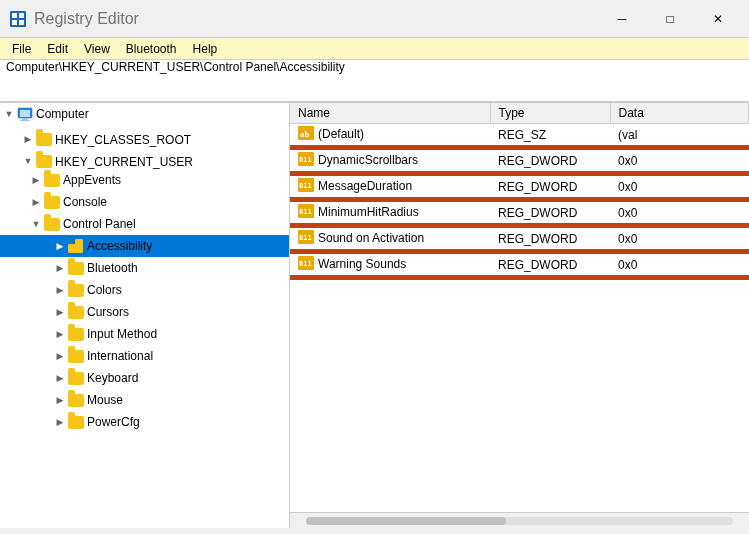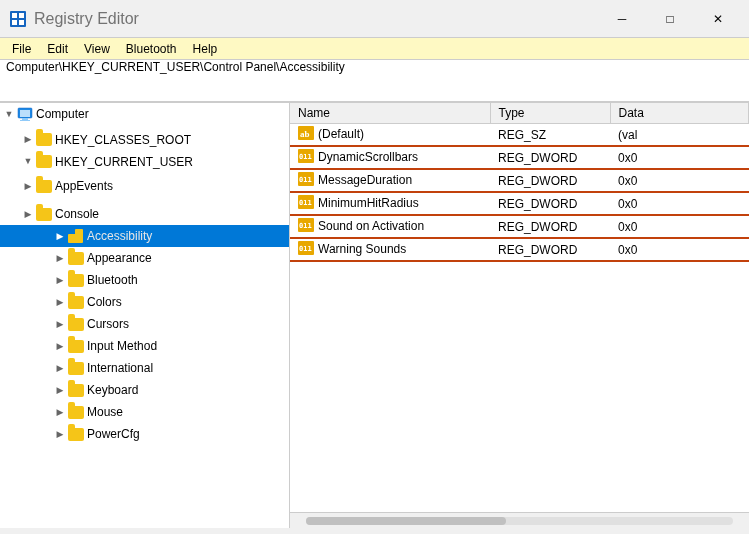--- a/index.html
+++ b/index.html
@@ -97,21 +97,21 @@
 
     .tree-item {
       display: flex;
       align-items: center;
       height: 22px;
       padding-right: 4px;
       cursor: pointer;
       white-space: nowrap;
       user-select: none;
     }
-    .tree-item.selected { background: #0078d7; color: #e5e5e5; }
+    .tree-item.selected { background: #0078d7; color: #000000; }
     .tree-item.selected .folder-icon { color: #fff; }
 
     .expand-btn {
       width: 16px;
       height: 16px;
       display: flex;
       align-items: center;
       justify-content: center;
       font-size: 9px;
       color: #666;
@@ -179,21 +179,21 @@
       font-weight: normal;
       border-right: 1px solid #ccc;
       position: sticky;
       top: 0;
       background: #f0f0f0;
       cursor: pointer;
     }
 
     .registry-table td {
       padding: 2px 8px;
-      border-bottom: 2px solid #c2410c;
+      border-bottom: 5px solid #c2410c;
       vertical-align: middle;
     }
 
     
     .h-scrollbar {
       height: 16px;
       background: #f0f0f0;
       border-top: 1px solid #ccc;
       display: flex;
       align-items: center;
@@ -212,21 +212,21 @@
       width: 200px;
       height: 8px;
       background: #c0c0c0;
       border-radius: 4px;
       position: absolute;
       left: 0;
     }
 
     .indent-0 { padding-left: 1px; }
     .indent-1 { padding-left: 20px; align-items: flex-end; }
-    .indent-2 { padding-left: 20px; margin-top: 6px; }
+    .indent-2 { padding-left: 28px; }
     .indent-3 { padding-left: 52px; }
   </style>
 </head>
 <body>
 
 <div class="title-bar">
   <div class="title-bar-icon">
     <svg width="18" height="18" viewBox="0 0 18 18">
       <rect x="1" y="1" width="16" height="16" rx="1" fill="#1565c0"></rect>
       <rect x="3" y="3" width="5" height="5" fill="#fff"></rect>
@@ -298,38 +298,38 @@
 
 
     <div class="tree-item indent-2">
       <div class="expand-btn collapsed"></div>
       <div class="folder-icon">
         <div class="folder-yellow"></div>
       </div>
       <span class="tree-label">Console</span>
     </div>
 
+    <div class="tree-item indent-2">
+      <div class="expand-btn expanded"></div>
+      <div class="folder-icon">
+        <div class="folder-yellow"></div>
+      </div>
+      <span class="tree-label">Control Panel</span>
+    </div>
 
     <div class="tree-item indent-3 selected">
       <div class="expand-btn collapsed" style="color:#fff"></div>
       <div class="folder-icon">
         <svg width="16" height="14" viewBox="0 0 16 14">
           <path d="M1,5 L7,5 L7,1 Q7,0 8,0 L9,0 L14,0 Q15,0 15,1 L15,13 Q15,14 14,14 L1,14 Q0,14 0,13 L0,6 Q0,5 1,5 Z" fill="#f5c518"></path>
         </svg>
       </div>
       <span class="tree-label">Accessibility</span>
     </div>
 
-    <div class="tree-item indent-3">
-      <div class="expand-btn collapsed"></div>
-      <div class="folder-icon">
-        <div class="folder-yellow"></div>
-      </div>
-      <span class="tree-label">Appearance</span>
-    </div>
 
     <div class="tree-item indent-3">
       <div class="expand-btn collapsed"></div>
       <div class="folder-icon">
         <div class="folder-yellow"></div>
       </div>
       <span class="tree-label">Bluetooth</span>
     </div>
 
     <div class="tree-item indent-3">

